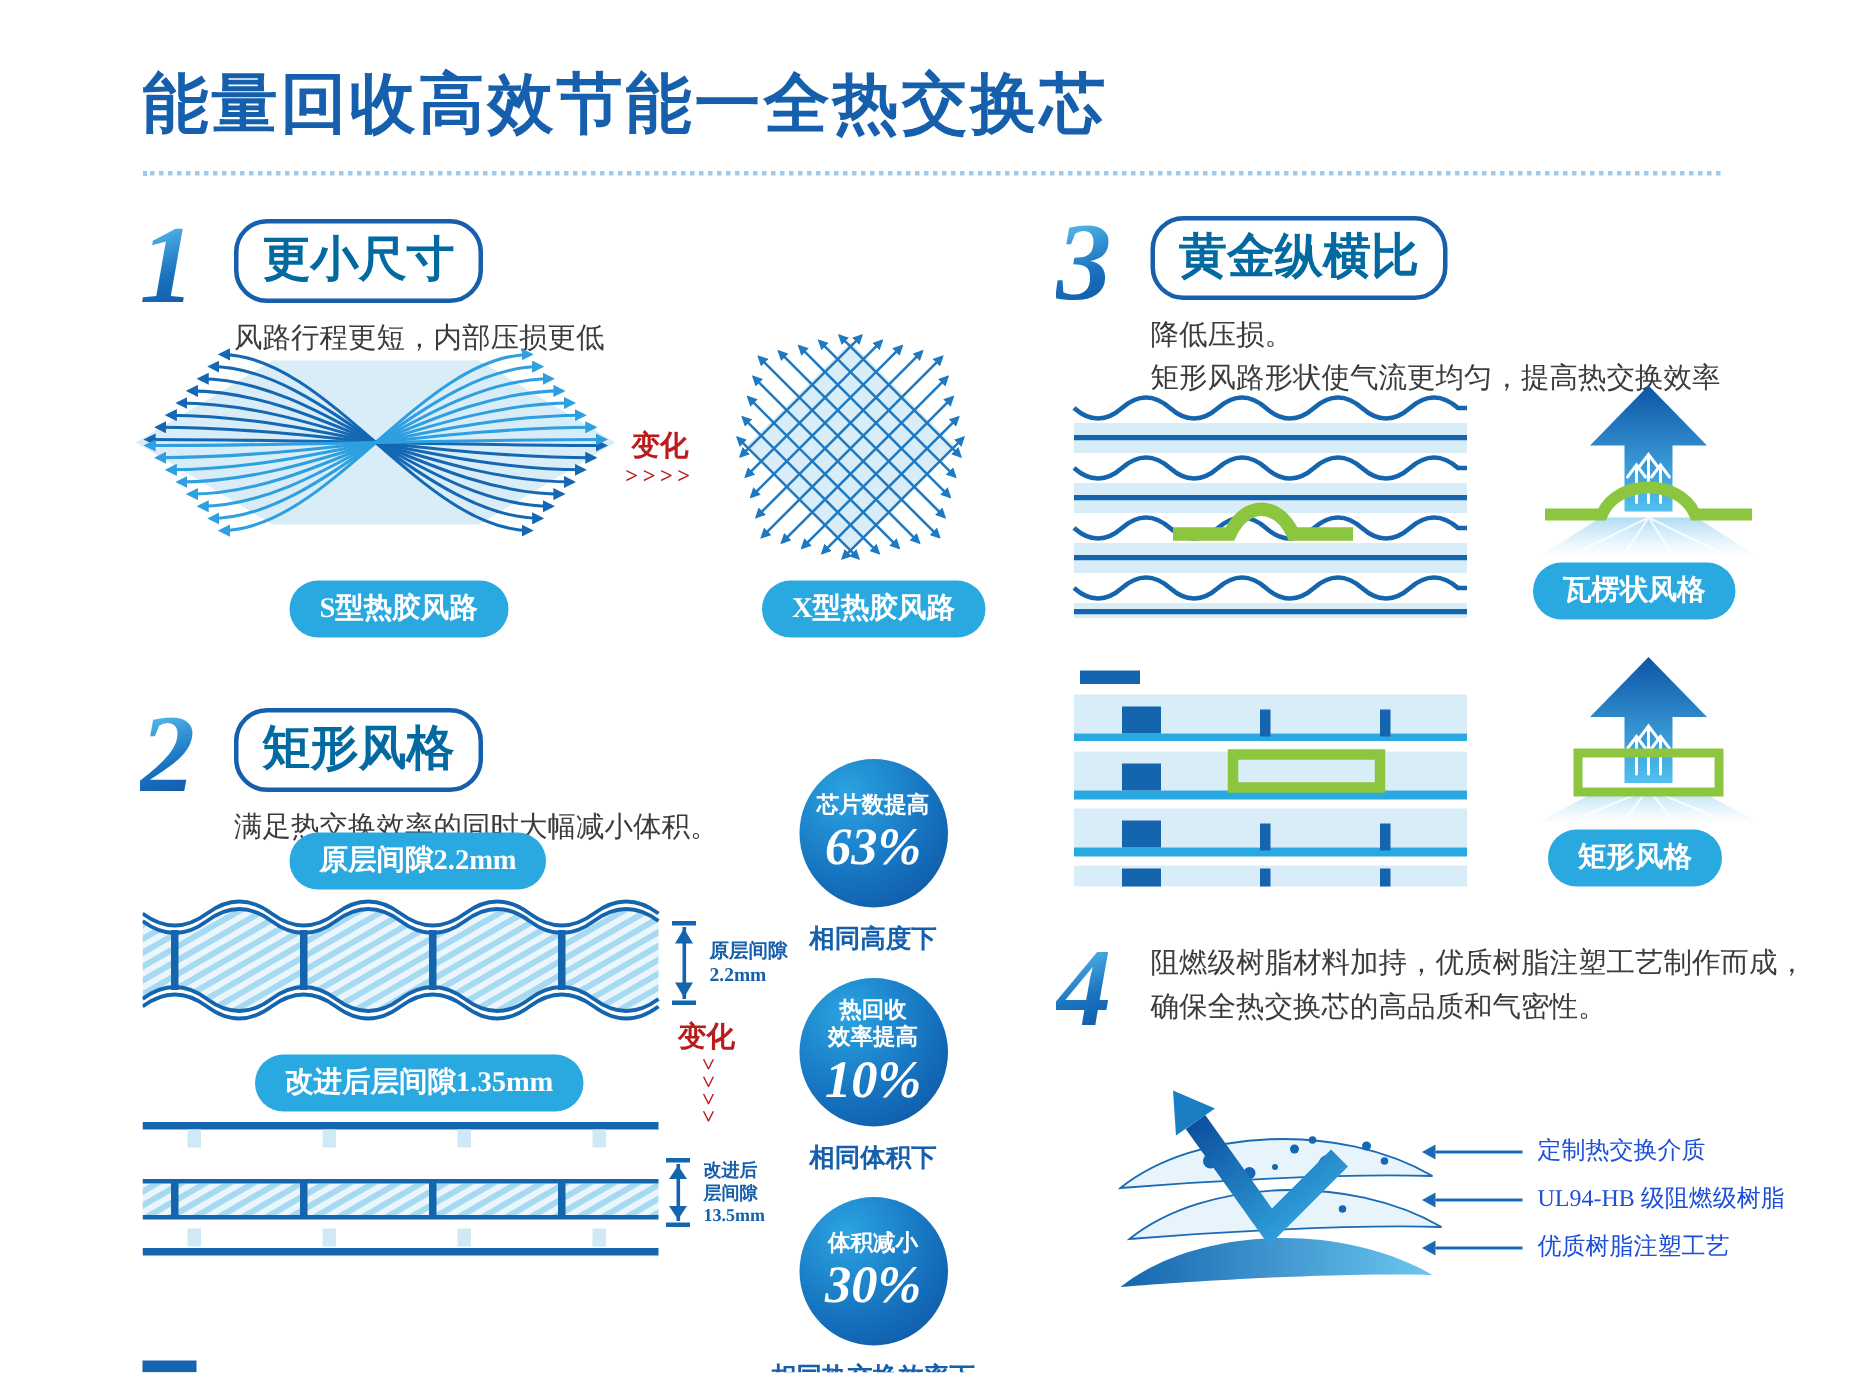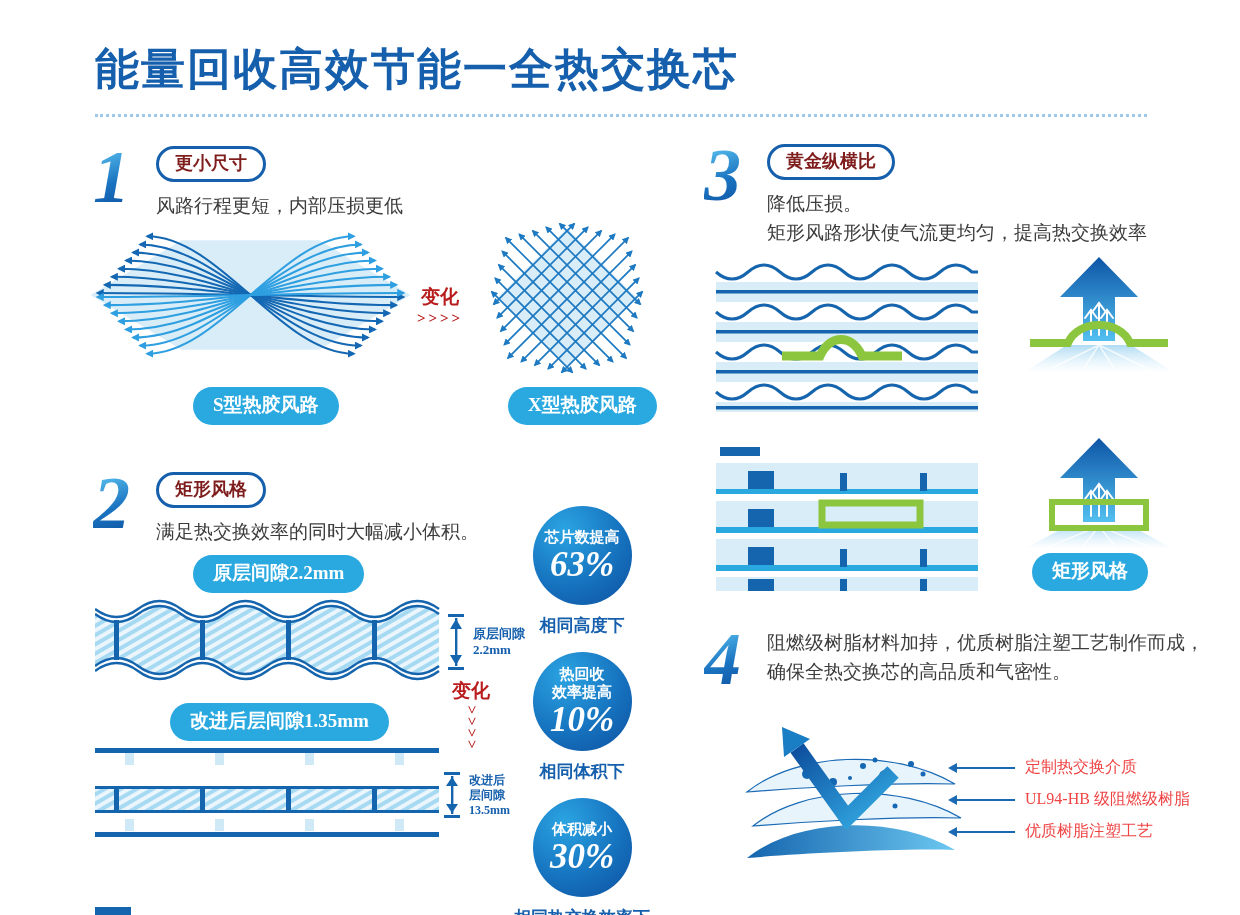--- a/index.html
+++ b/index.html
@@ -8,21 +8,21 @@
   .title{position:absolute;left:95px;top:40px;margin:0;font-size:44px;font-weight:bold;
          color:#155fac;letter-spacing:2px;}
   .divider{position:absolute;left:95px;top:114px;width:1052px;border-top:3px dotted #9cc9ec;}
 
   .sec-head{position:absolute;display:flex;align-items:flex-start;gap:16px;}
   .num{font-size:74px;line-height:.85;font-weight:bold;font-style:italic;
        background:linear-gradient(160deg,#5bc2f0 5%,#1a73c0 55%,#0d4f9e 100%);
        -webkit-background-clip:text;background-clip:text;color:transparent;padding-right:10px;}
   .head-right{display:flex;flex-direction:column;gap:9px;}
   .heading-badge{align-self:flex-start;border:3px solid #155fac;border-radius:22px;
-                 padding:2px 16px 4px;font-size:18px;font-weight:bold;color:#7f1d1d;}
+                 padding:2px 16px 4px;font-size:32px;font-weight:bold;color:#0369a1;}
   .desc{font-size:19px;color:#3c3c3c;line-height:1.55;}
 
   .pill{position:absolute;background:#29a9e0;color:#fff;font-weight:bold;font-size:19px;
         padding:5px 20px 7px;border-radius:999px;white-space:nowrap;}
 
   .change{position:absolute;text-align:center;color:#b91c1c;font-weight:bold;}
   .change-label{font-size:19px;}
   .chevrons-h{font-size:15px;font-weight:900;letter-spacing:3px;margin-top:0px;}
   .chevrons-v{display:inline-block;transform:rotate(90deg);transform-origin:center;
               font-size:15px;font-weight:900;letter-spacing:3px;margin-top:16px;}
@@ -44,21 +44,21 @@
   .stat-l2:empty{display:none;}
   .stat-value{font-size:35px;font-weight:bold;font-style:italic;line-height:1.05;margin-top:1px;}
   .stat-caption{font-size:17px;font-weight:bold;color:#155fac;margin:9px 0 15px;
                 white-space:nowrap;text-align:left;}
 
   .leaders{position:absolute;left:948px;top:757px;display:flex;flex-direction:column;gap:11px;}
   .leader-row{display:flex;align-items:center;height:21px;}
   .leader-tri{width:0;height:0;border-top:5px solid transparent;border-bottom:5px solid transparent;
               border-right:9px solid #1a6ab5;}
   .leader-line{width:58px;height:2px;background:#1a6ab5;}
-  .leader-label{margin-left:10px;font-size:16px;color:#ef4444;white-space:nowrap;}
+  .leader-label{margin-left:10px;font-size:16px;color:#1d4ed8;white-space:nowrap;}
 
   .footer-bar{position:absolute;left:95px;top:907px;width:36px;height:8px;background:#1565ae;}
 </style>
 </head>
 <body>
 
 <div class="canvas">
 
   <h1 class="title">能量回收高效节能一全热交换芯</h1>
   <div class="divider"></div>
@@ -310,20 +310,21 @@
     </defs>
     <polygon points="55,92 119,92 160,118 14,118" fill="url(#gC1)"></polygon>
     <g stroke="#ffffff" stroke-width="1.5" opacity="0.75">
       <path d="M87,92 L34,118 M87,92 L70,118 M87,92 L104,118 M87,92 L140,118" fill="none"></path>
     </g>
     <polygon points="87,4 126,44 103,44 103,88 71,88 71,44 48,44" fill="url(#gA1)"></polygon>
     <path d="M79,82 L79,60 M73,65 L79,57 L85,65 M87,82 L87,52 M81,58 L87,50 L93,58 M95,82 L95,60 M89,65 L95,57 L101,65" stroke="#ffffff" stroke-width="2" fill="none" stroke-linecap="round"></path>
     <path d="M18,90 L56,90 C66,66 108,66 118,90 L156,90" stroke="#8cc63f" stroke-width="8" fill="none"></path>
   </svg>
 
+  <div class="pill" style="left:1022px;top:375px;">瓦楞状风格</div>
 
   <svg class="diagram" style="left:712px;top:443px;" width="278" height="152" viewBox="0 0 278 152">
     <g fill="#d9edf8">
       <rect x="4" y="20" width="262" height="26"></rect>
       <rect x="4" y="58" width="262" height="26"></rect>
       <rect x="4" y="96" width="262" height="26"></rect>
       <rect x="4" y="134" width="262" height="14"></rect>
     </g>
     <g fill="#29a9e0">
       <rect x="4" y="46" width="262" height="5"></rect>

